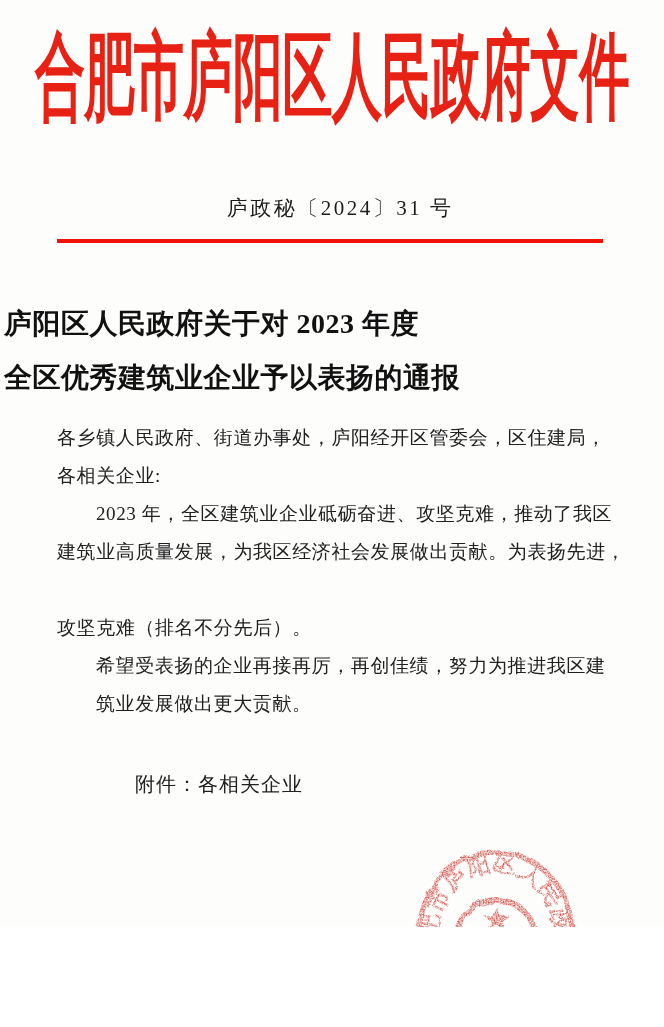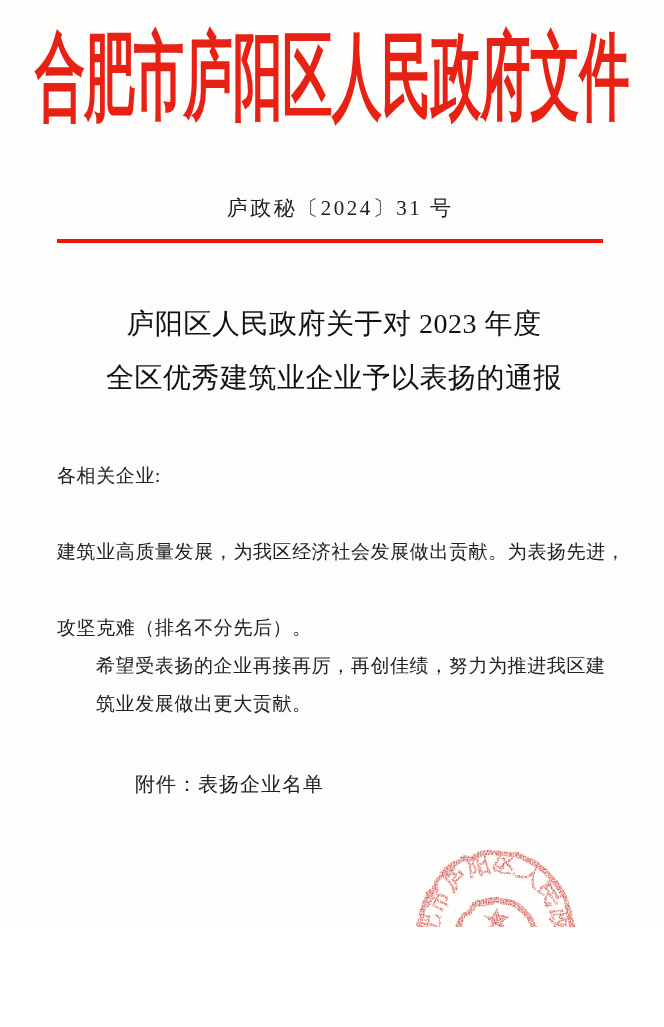--- a/index.html
+++ b/index.html
@@ -30,22 +30,21 @@
     white-space:nowrap;
     margin-left:16px;
   }
   .red-divider {
     position:absolute; top:239px; left:57px;
     width:546px; height:4px;
     background:#f01208;
   }
   .doc-title-line {
     position:absolute; left:4px; right:0;
-    text-align:center;
-    font-size:28px; font-weight:normal; letter-spacing:0.5px;
+    font-size:28px; font-weight:bold; letter-spacing:0.5px;
     color:#111;
     white-space:nowrap;
   }
   .doc-title-line.l1 { top:305px; }
   .doc-title-line.l2 { top:339px;margin-top:20px; }
   .body-line {
     position:absolute; left:57px;
     font-size:19px; letter-spacing:0.6px;
     color:#202020;
     white-space:nowrap;
@@ -78,27 +77,29 @@
 
   <div class="org-title">合肥市庐阳区人民政府文件</div>
 
   <div class="doc-number">庐政秘〔2024〕31 号</div>
 
   <div class="red-divider"></div>
 
   <div class="doc-title-line l1">庐阳区人民政府关于对 2023 年度</div>
   <div class="doc-title-line l2">全区优秀建筑业企业予以表扬的通报</div>
 
+  <div class="body-line" style="top:425px">各乡镇人民政府、街道办事处，庐阳经开区管委会，区住建局，</div>
   <div class="body-line" style="top:463px">各相关企业:</div>
+  <div class="body-line indent" style="top:501px">2023 年，全区建筑业企业砥砺奋进、攻坚克难，推动了我区</div>
   <div class="body-line" style="top:539px">建筑业高质量发展，为我区经济社会发展做出贡献。为表扬先进，</div>
   <div class="body-line" style="top:615px">攻坚克难（排名不分先后）。</div>
   <div class="body-line indent" style="top:691px">筑业发展做出更大贡献。</div>
   <div class="body-line indent" style="top:653px">希望受表扬的企业再接再厉，再创佳绩，努力为推进我区建</div>
 
-  <div class="attachment-note">附件：表扬企业名单</div>
+  <div class="attachment-note">附件：各相关企业</div>
 
   <div class="seal-wrap">
     <svg width="172" height="184" viewBox="0 0 172 184">
       <defs>
         <filter id="stamp" x="-25%" y="-25%" width="150%" height="150%">
           <feTurbulence type="fractalNoise" baseFrequency="0.07" numOctaves="2" seed="4" result="warp"></feTurbulence>
           <feDisplacementMap in="SourceGraphic" in2="warp" scale="6" result="disp"></feDisplacementMap>
           <feTurbulence type="fractalNoise" baseFrequency="0.75" numOctaves="2" seed="9" result="noise"></feTurbulence>
           <feColorMatrix in="noise" type="matrix" values="0 0 0 0 1  0 0 0 0 1  0 0 0 0 1  0 0 0 1.9 -0.45" result="alphaNoise"></feColorMatrix>
           <feComposite in="disp" in2="alphaNoise" operator="in"></feComposite>

